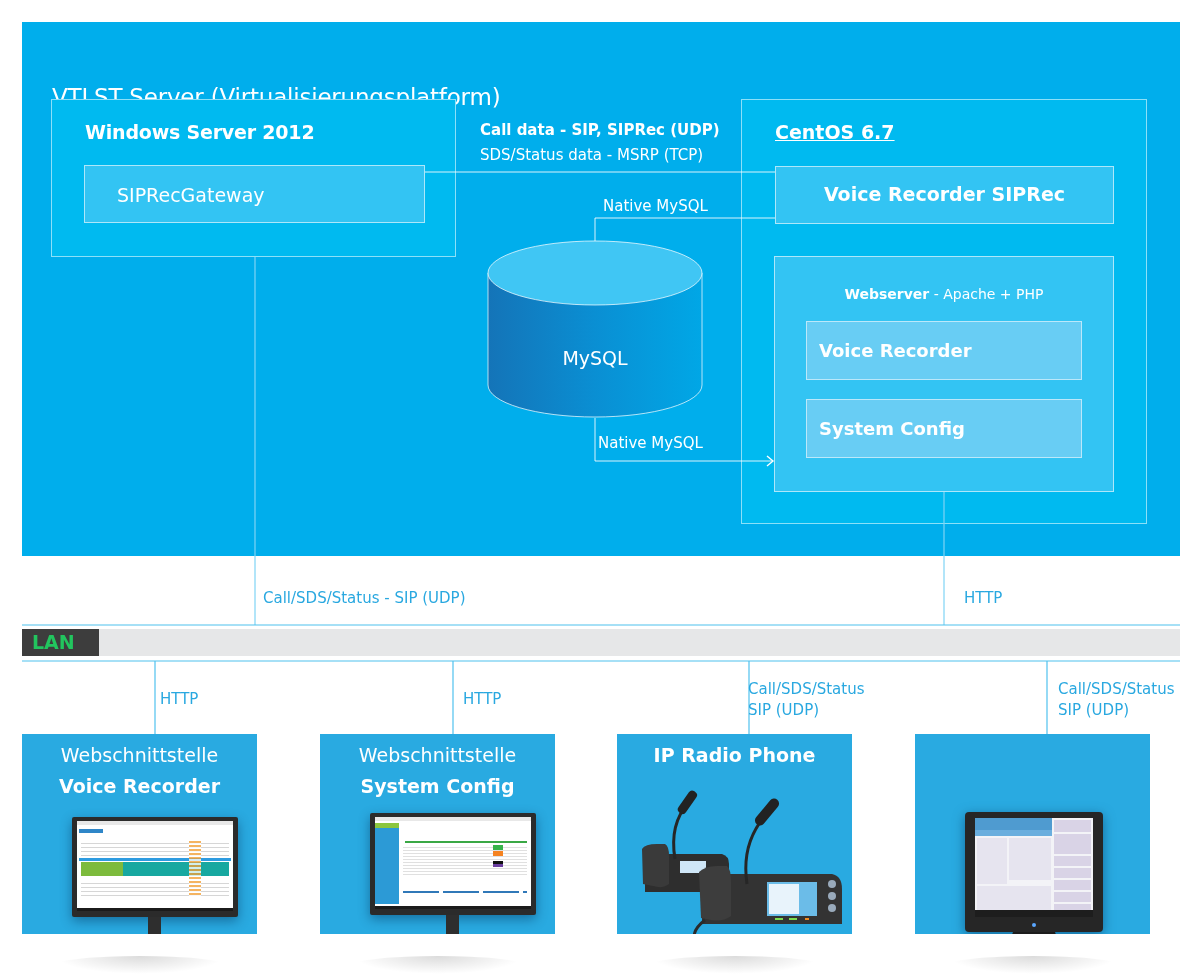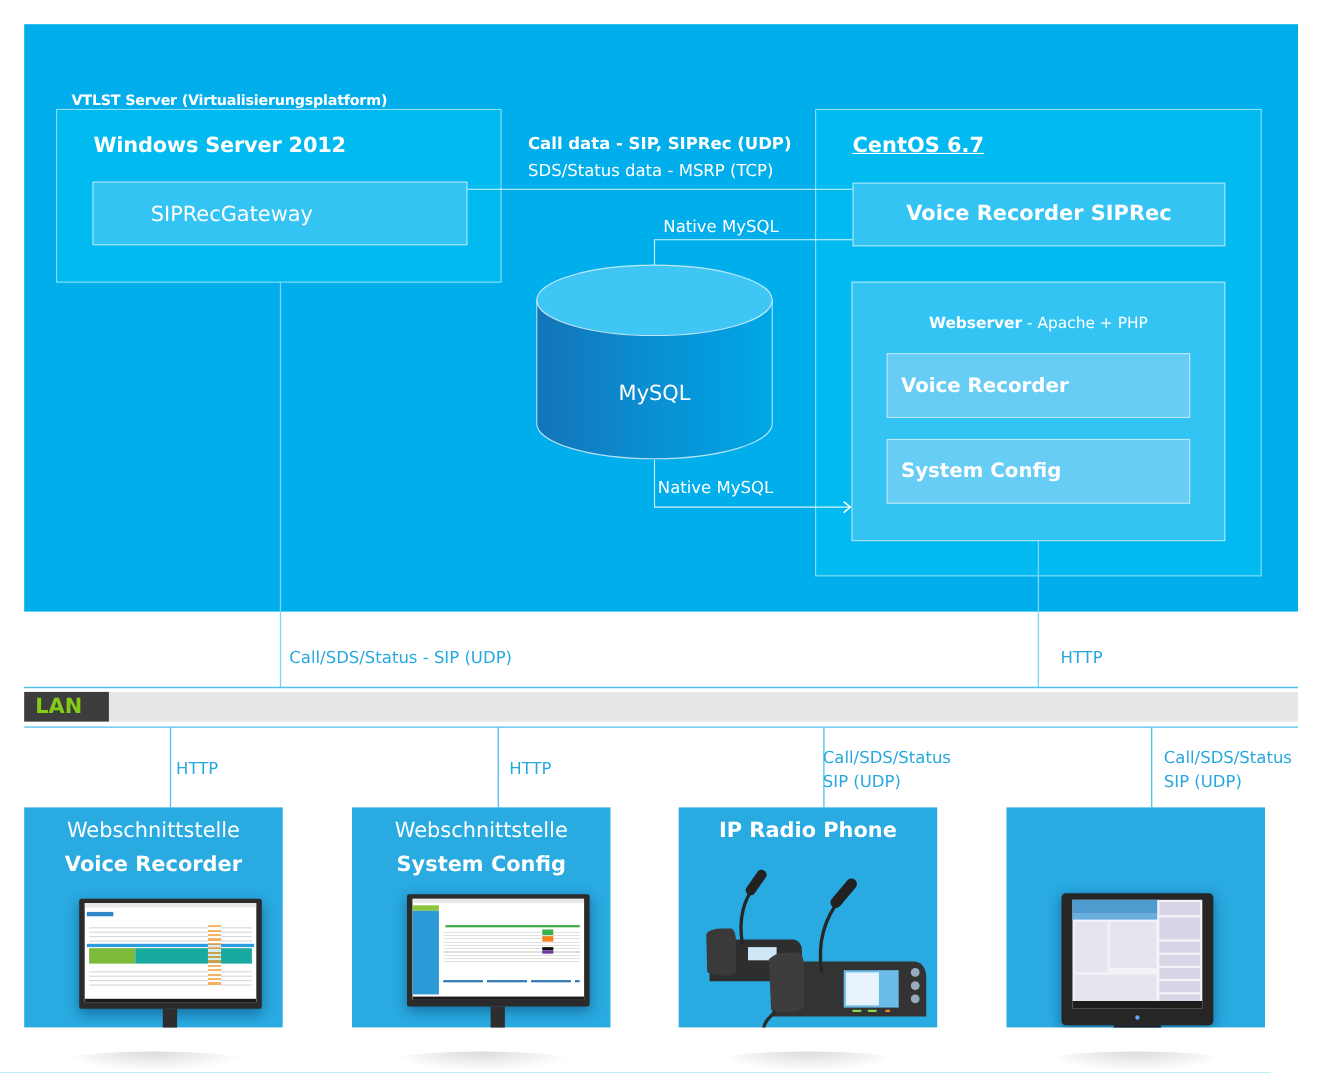--- a/index.html
+++ b/index.html
@@ -2,27 +2,27 @@
 <html><head>
   <meta charset="utf-8">
   <style>
     * { box-sizing: border-box; margin: 0; padding: 0; }
     html, body { width: 1200px; height: 975px; background: #ffffff; overflow: hidden; }
     body { position: relative; font-family: "DejaVu Sans", "Liberation Sans", sans-serif; color: #fff; }
     .abs { position: absolute; }
 
     
     #server-panel { left: 22px; top: 22px; width: 1158px; height: 534px; background: #00aeec; }
-    #server-title { left: 65px; top: 84px; font-size: 13px; font-weight: bold; letter-spacing: -0.2px; }
+    #server-title { left: 52px; top: 84px; font-size: 23px; font-weight: normal; letter-spacing: -0.2px; }
 
     .vm-box { border: 1px solid rgba(255,255,255,0.55); background: #00baf0; }
     #win-box { left: 51px; top: 99px; width: 405px; height: 158px; }
     #win-title { left: 85px; top: 121px; font-size: 19px; font-weight: bold; letter-spacing: -0.2px; }
     #siprec-box { left: 84px; top: 165px; width: 341px; height: 58px; background: #33c4f3; border: 1px solid rgba(255,255,255,0.6); }
-    #siprec-label { left: 117px; top: 184px; font-size: 19px; margin-left: 20px; }
+    #siprec-label { left: 117px; top: 184px; font-size: 19px; }
 
     #cent-box { left: 741px; top: 99px; width: 406px; height: 425px; }
     #cent-title { left: 775px; top: 121px; font-size: 19px; font-weight: bold; text-decoration: underline; }
     #vrd-box { left: 775px; top: 166px; width: 339px; height: 58px; background: #33c4f3; border: 1px solid rgba(255,255,255,0.6); }
     #vrd-label { left: 775px; top: 183px; width: 339px; text-align: center; font-size: 19px; font-weight: bold; }
 
     #web-box { left: 774px; top: 256px; width: 340px; height: 236px; background: #33c4f3; border: 1px solid rgba(255,255,255,0.6); }
     #web-label { left: 774px; top: 286px; width: 340px; text-align: center; font-size: 14px; }
     #web-label b { font-weight: bold; }
     .sub-box { background: #68cdf4; border: 1px solid rgba(255,255,255,0.55); }
@@ -37,21 +37,21 @@
     #mysql-label-top { left: 603px; top: 197px; }
     #mysql-label-bottom { left: 598px; top: 434px; }
 
     #diagram-svg { left: 0; top: 0; width: 1200px; height: 975px; pointer-events: none; }
 
     #mysql-label { left: 488px; top: 347px; width: 214px; text-align: center; font-size: 19px; color: #ffffff; }
 
     
     .net-text { font-size: 15px; color: #29a8e0; }
     #lan-bar { left: 22px; top: 629px; width: 1158px; height: 27px; background: #e6e7e8; }
-    #lan-tag { left: 22px; top: 629px; width: 77px; height: 27px; background: #3d3d3d; color: #84cc16; font-size: 19px; font-weight: bold; padding-left: 10px; line-height: 27px; }
+    #lan-tag { left: 22px; top: 629px; width: 77px; height: 27px; background: #3d3d3d; color: #22c55e; font-size: 19px; font-weight: bold; padding-left: 10px; line-height: 27px; }
     #label-lan-sip { left: 263px; top: 589px; }
     #label-lan-http { left: 964px; top: 589px; }
     #label-dev-1 { left: 160px; top: 690px; }
     #label-dev-2 { left: 463px; top: 690px; }
     #label-dev-3a { left: 748px; top: 680px; }
     #label-dev-3b { left: 748px; top: 701px; }
     #label-dev-4a { left: 1058px; top: 680px; }
     #label-dev-4b { left: 1058px; top: 701px; }
 
     

